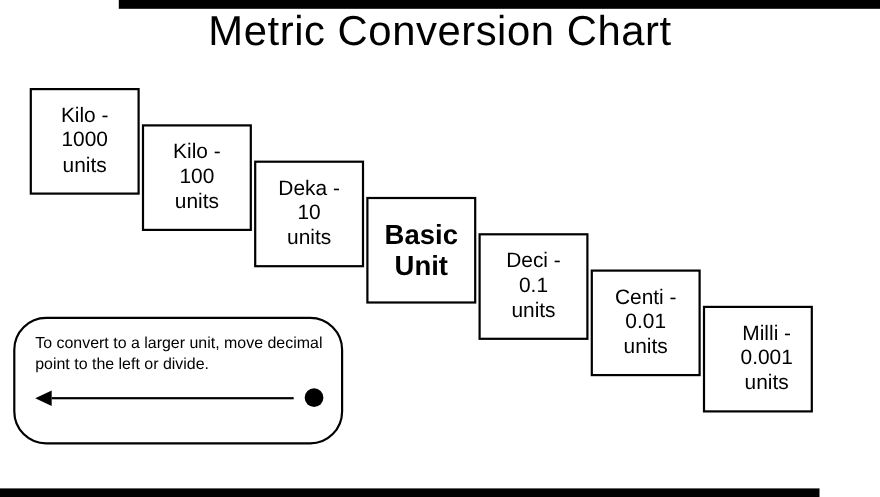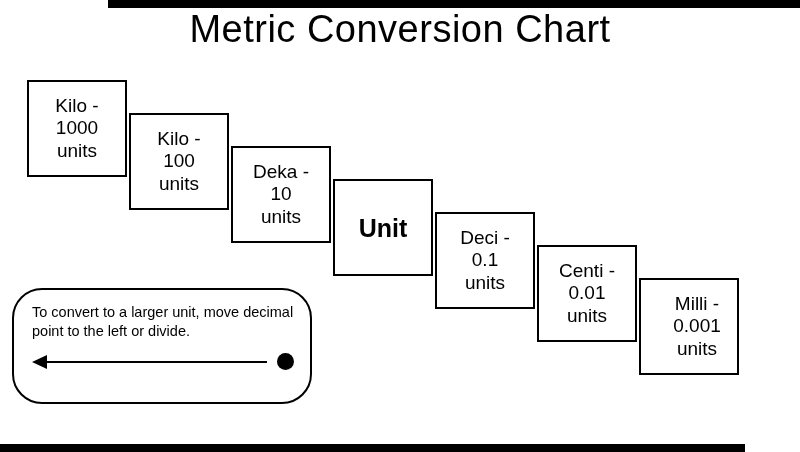--- a/index.html
+++ b/index.html
@@ -134,20 +134,21 @@
     <span>units</span>
   </div>
 
   <div class="step s2">
     <span>Deka -</span>
     <span>10</span>
     <span>units</span>
   </div>
 
   <div class="step s3 basic">
+    <span>Basic</span>
     <span>Unit</span>
   </div>
 
   <div class="step s4">
     <span>Deci -</span>
     <span>0.1</span>
     <span>units</span>
   </div>
 
   <div class="step s5">

